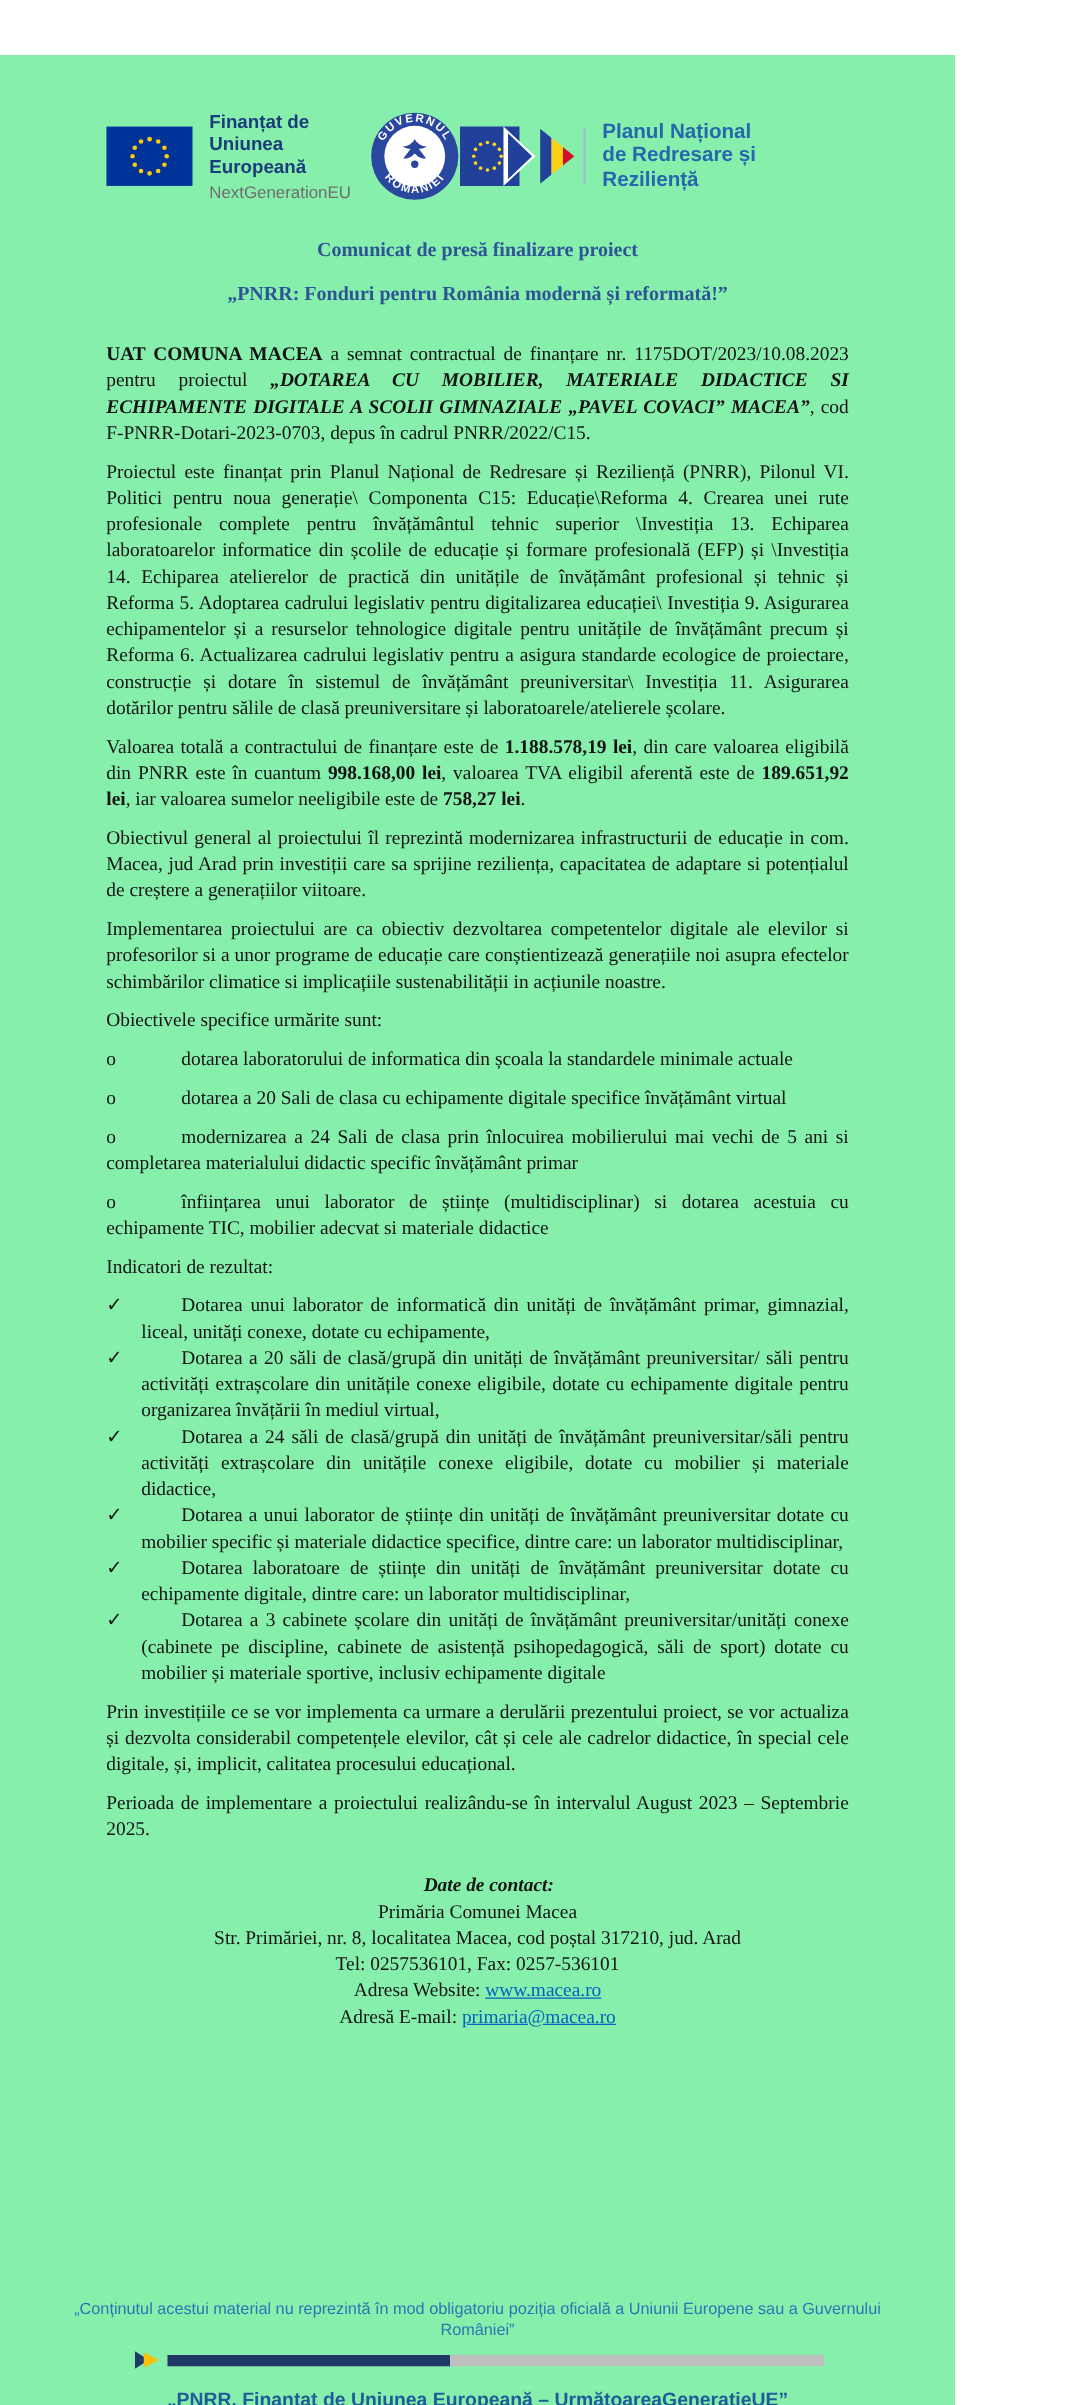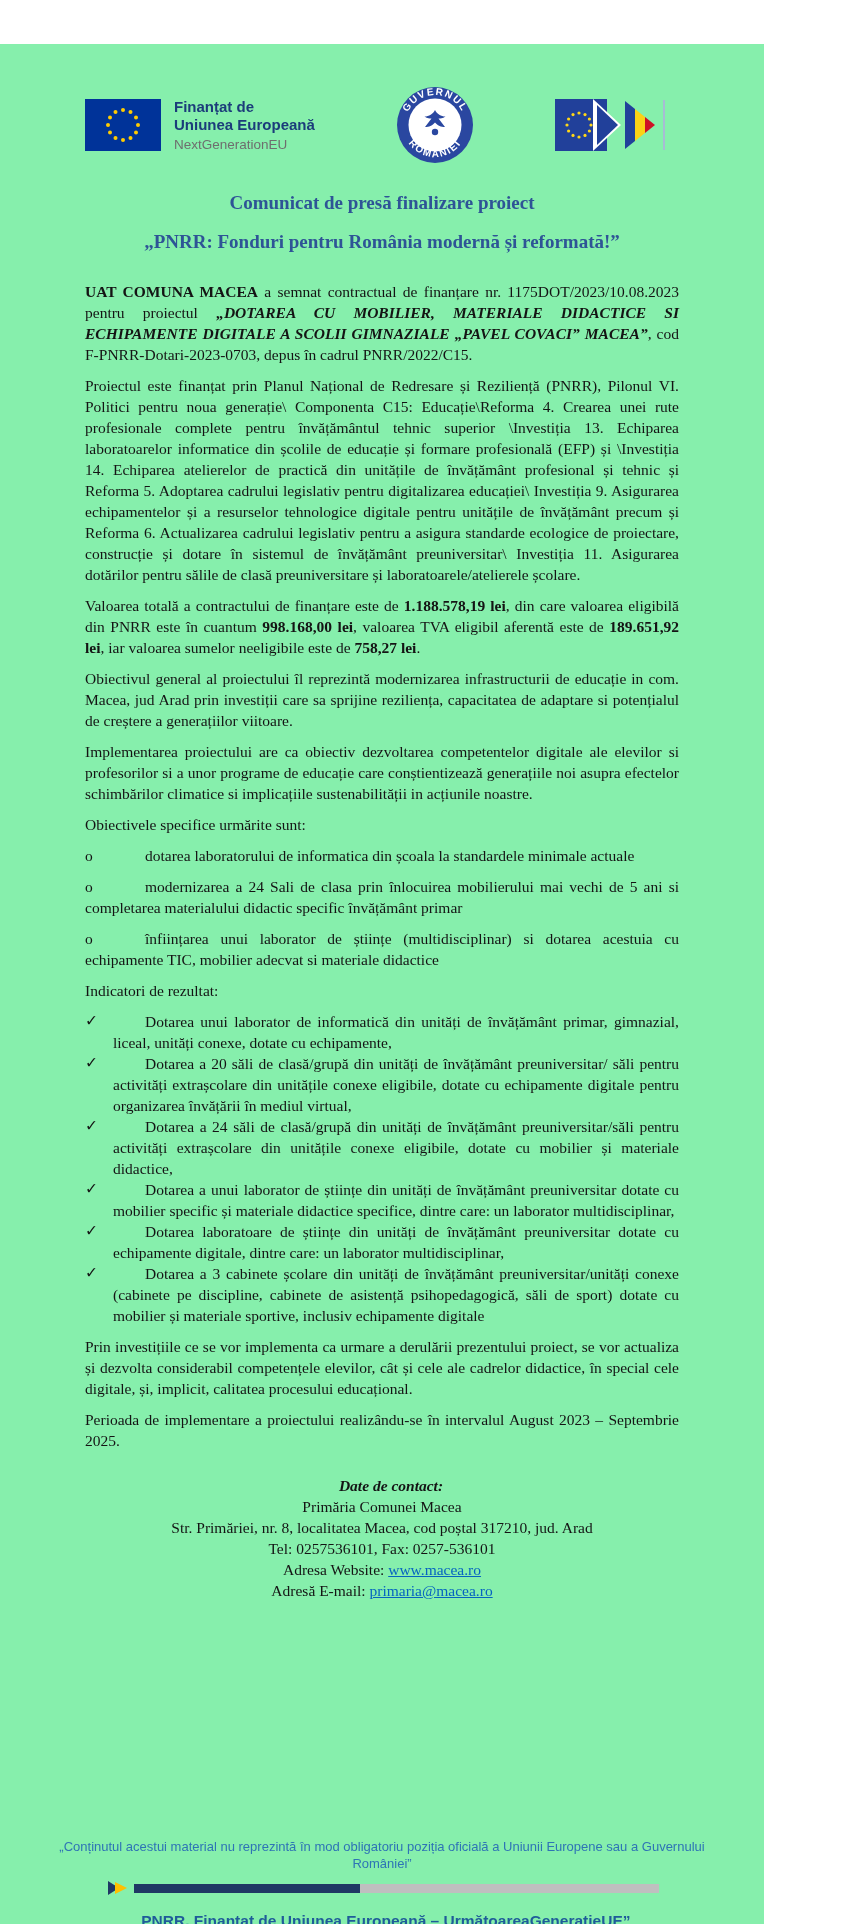--- a/index.html
+++ b/index.html
@@ -7,21 +7,21 @@
         font-family:"Liberation Serif",serif;color:#141414;margin-top:44px;}
   
   .logos{display:flex;align-items:center;justify-content:space-between;
          margin:40px 95px 0 85px;height:82px;font-family:"Liberation Sans",sans-serif;}
   .eu-logo{display:flex;align-items:center;gap:13px;}
   .eu-name{font-size:15px;line-height:18px;font-weight:bold;color:#1B3C7A;}
   .eu-gen{font-size:13.5px;color:#6E6E6E;margin-top:3px;}
   .pnrr-logo{display:flex;align-items:center;}
   .pnrr-text{margin-left:10px;font-weight:bold;color:#2767AE;font-size:16.5px;line-height:19.5px;}
   
-  .title,.subtitle{text-align:center;font-weight:bold;color:#2E5496;font-size:19px;margin:0;}
+  .title,.subtitle{text-align:center;font-weight:bold;color:#2E5496;font-size:16px;margin:0;}
   .title{margin-top:26px;}
   .subtitle{margin-top:17px;}
   
   .body{margin:28px 85px 0 85px;font-size:15.5px;line-height:21px;text-align:justify;}
   .body p{margin:0 0 10px 0;}
   .obj{margin:0 0 10px 0;}
   .obj-marker{display:inline-block;width:60px;}
   .ind{position:relative;padding-left:28px;text-indent:32px;margin:0 0 0 0;}
   .ind-marker{position:absolute;left:0;top:0;text-indent:0;font-family:"DejaVu Sans",sans-serif;}
   
@@ -111,36 +111,41 @@
               <polygon points="70,4 70,52 100,28"></polygon>
             </clipPath>
           </defs>
         <g clip-path="url(#triClip)">
           <rect x="70" y="4" width="10" height="48" fill="#21409A"></rect>
           <rect x="80" y="4" width="10" height="48" fill="#FCD116"></rect>
           <rect x="90" y="4" width="10" height="48" fill="#CE1126"></rect>
         </g>
         <rect x="108" y="3" width="2" height="50" fill="#A7BBD4"></rect>
       </svg>
+      <div class="pnrr-text">
+        <div>Planul Național</div>
+        <div>de Redresare și Reziliență</div>
+      </div>
     </div>
   </div>
 
   <h1 class="title">Comunicat de presă finalizare proiect</h1>
   <h2 class="subtitle">„PNRR: Fonduri pentru România modernă și reformată!”</h2>
 
   <div class="body">
     <p><span style="font-weight: bold;">UAT COMUNA MACEA</span><span> a semnat contractual de finanțare nr. 1175DOT/2023/10.08.2023 pentru proiectul </span><span style="font-weight: bold; font-style: italic;">„DOTAREA CU MOBILIER, MATERIALE DIDACTICE SI ECHIPAMENTE DIGITALE A SCOLII GIMNAZIALE „PAVEL COVACI” MACEA”</span><span>, cod F-PNRR-Dotari-2023-0703, depus în cadrul PNRR/2022/C15.</span></p>
     <p>Proiectul este finanțat prin Planul Național de Redresare și Reziliență (PNRR), Pilonul VI. Politici pentru noua generație\ Componenta C15: Educație\Reforma 4. Crearea unei rute profesionale complete pentru învățământul tehnic superior \Investiția 13. Echiparea laboratoarelor informatice din școlile de educație și formare profesională (EFP) și \Investiția 14. Echiparea atelierelor de practică din unitățile de învățământ profesional și tehnic și Reforma 5. Adoptarea cadrului legislativ pentru digitalizarea educației\ Investiția 9. Asigurarea echipamentelor și a resurselor tehnologice digitale pentru unitățile de învățământ precum și Reforma 6. Actualizarea cadrului legislativ pentru a asigura standarde ecologice de proiectare, construcție și dotare în sistemul de învățământ preuniversitar\ Investiția 11. Asigurarea dotărilor pentru sălile de clasă preuniversitare și laboratoarele/atelierele școlare.</p>
     <p><span>Valoarea totală a contractului de finanțare este de </span><span style="font-weight: bold;">1.188.578,19 lei</span><span>, din care valoarea eligibilă din PNRR este în cuantum </span><span style="font-weight: bold;">998.168,00 lei</span><span>, valoarea TVA eligibil aferentă este de </span><span style="font-weight: bold;">189.651,92 lei</span><span>, iar valoarea sumelor neeligibile este de </span><span style="font-weight: bold;">758,27 lei</span><span>.</span></p>
     <p>Obiectivul general al proiectului îl reprezintă modernizarea infrastructurii de educație  in com. Macea, jud Arad prin investiții care sa sprijine reziliența, capacitatea de adaptare si potențialul de creștere a generațiilor viitoare.</p>
     <p>Implementarea proiectului are ca obiectiv dezvoltarea competentelor digitale ale elevilor si profesorilor si a unor programe de educație care conștientizează generațiile noi asupra efectelor schimbărilor climatice si implicațiile sustenabilității in acțiunile noastre.</p>
     <p>Obiectivele specifice urmărite sunt:</p>
     <div>
   <p class="obj"><span class="obj-marker">o</span><span>dotarea laboratorului de informatica din școala la standardele minimale actuale</span></p>
 
+  <p class="obj"><span class="obj-marker">o</span><span>dotarea a 20 Sali de clasa cu echipamente digitale specifice învățământ virtual</span></p>
 
   <p class="obj"><span class="obj-marker">o</span><span>modernizarea a 24 Sali de clasa prin înlocuirea mobilierului mai vechi de 5 ani si completarea materialului didactic specific învățământ primar</span></p>
 
   <p class="obj"><span class="obj-marker">o</span><span>înființarea unui laborator de științe (multidisciplinar) si dotarea acestuia cu echipamente TIC, mobilier adecvat si materiale didactice</span></p>
 
 </div>
     <p>Indicatori de rezultat:</p>
     <div style="margin-bottom:10px;">
   <div class="ind"><span class="ind-marker">✓</span><span>Dotarea unui laborator de informatică din unități de învățământ primar, gimnazial, liceal, unități conexe, dotate cu echipamente,</span></div>
 

